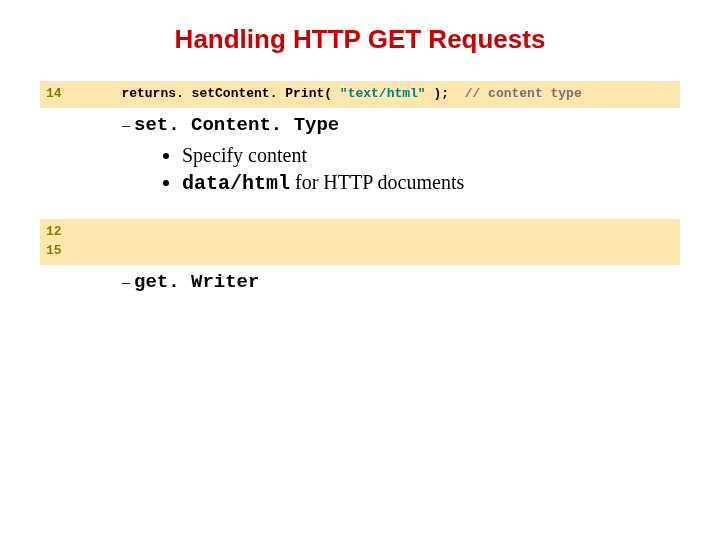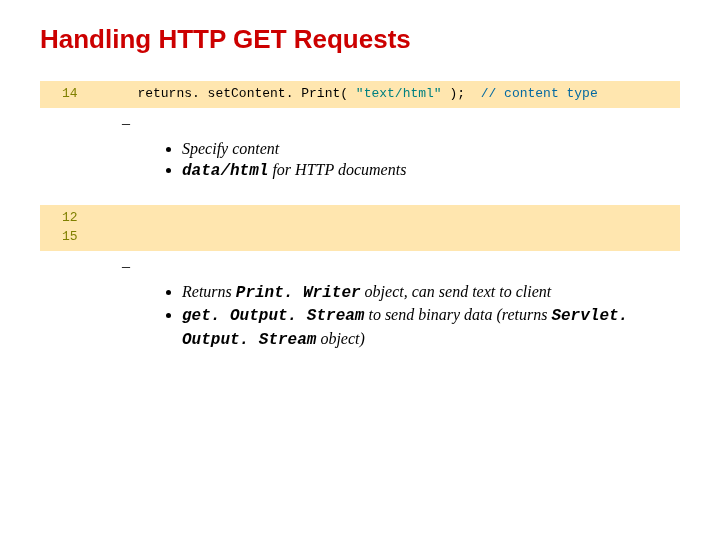--- a/index.html
+++ b/index.html
@@ -12,95 +12,91 @@
     font-size: 16px;
     color: #000;
     box-sizing: border-box;
     padding: 24px 40px;
   }
   .title {
     font-family: Arial, Helvetica, sans-serif;
     font-weight: 700;
     font-size: 26px;
     color: #cc0000;
+    text-align: center;
     margin: 0 0 26px 0;
   }
   .code-block {
     background: #ffe6af;
-    padding: 4px 22px;
+    padding: 4px 6px;
     font-family: "Courier New", monospace;
-    font-weight: 400;
+    font-weight: 700;
     font-size: 13px;
     line-height: 1.45;
     display: flex;
     gap: 24px;
     margin-bottom: 6px;
   }
   .code-block .lns {
     color: #808000; 
     white-space: pre;
     min-width: 28px;
   }
   .code-block .code {
     color: #000;
     white-space: pre;
     flex: 1;
   }
   .code-block .code .s { color: #008080; } 
-  .code-block .code .c { color: #0369a1; } 
+  .code-block .code .c { color: #737373; } 
   ul.dash {
     list-style: none;
     padding-left: 82px;
     margin: 4px 0 22px 0;
   }
   ul.dash > li::before {
     content: "– ";
   }
   .heading {
     font-family: "Courier New", monospace;
     font-weight: 700;
     font-size: 19px;
   }
   ul.dot {
     list-style: disc;
     padding-left: 60px;
     margin: 6px 0 0 0;
-    font-size: 16px;
+    font-size: 20px;
     line-height: 1.35;
-    font-style: italic;
   }
   .mono {
     font-family: "Courier New", monospace;
     font-weight: 700;
   }
 </style>
 </head>
 <body>
 
 <h1 class="title">Handling HTTP GET Requests</h1>
 
 <div class="code-block">
   <div class="lns">14</div>
   <div class="code"><span>   returns. set</span><span>Content. Print( </span><span class="s">"text/html"</span><span> );  </span><span class="c">// content type</span></div>
 </div>
 
 <ul class="dash">
-  <li>
+  <li><span class="heading">set. Content. Type</span>
     <ul class="dot">
       <li><span>Specify content</span></li>
       <li><span class="mono">data/html</span><span> for HTTP documents</span></li>
     </ul>
   </li>
 </ul>
 
 <div class="code-block">
   <div class="lns">12
 15</div>
 </div>
 
 <ul class="dash">
-  <li>
-    <ul class="dot">
-      <li><span>Returns </span><span class="mono">Print. Writer</span><span> object, can send text to client</span></li>
-      <li><span class="mono">get. Output. Stream</span><span> to send binary data (returns </span><span class="mono">Servlet. Output. Stream</span><span> object)</span></li>
-    </ul>
+  <li><span class="heading">get. Writer</span>
   </li>
 </ul>
 
 </body></html>

